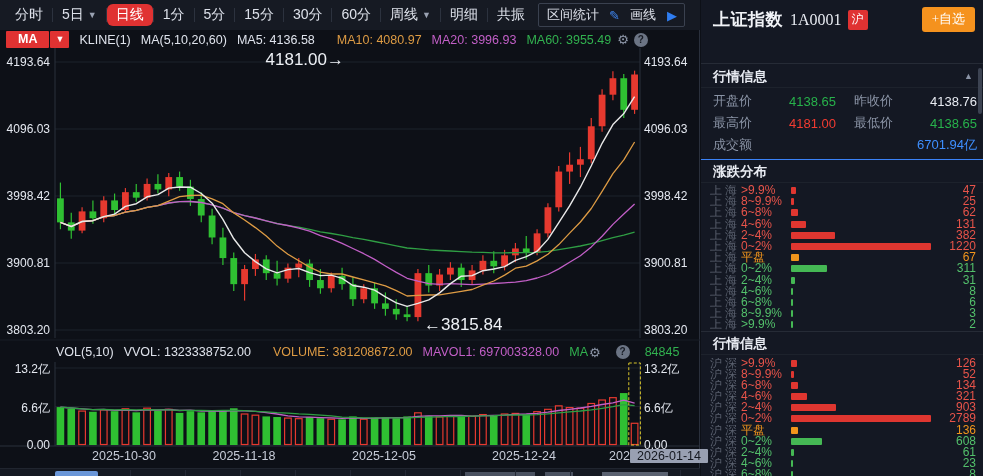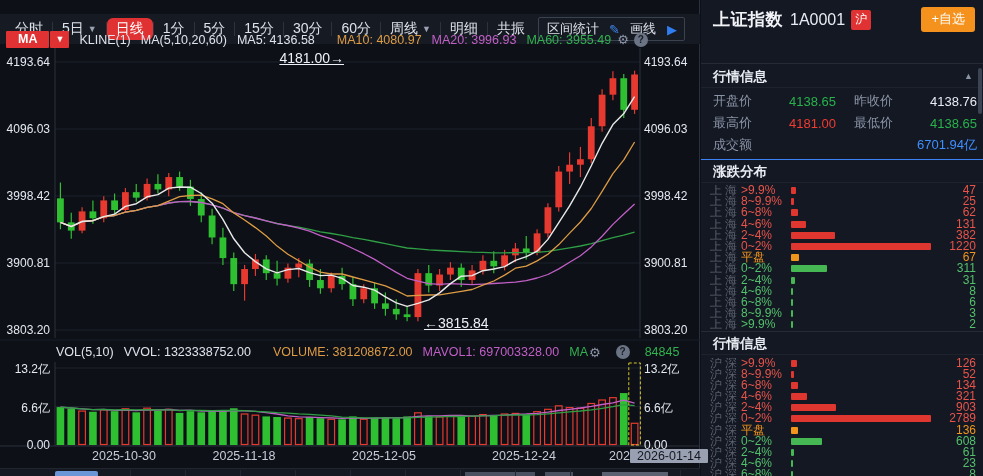--- a/index.html
+++ b/index.html
@@ -3,21 +3,21 @@
 <meta charset="utf-8">
 <style>
   * { margin:0; padding:0; box-sizing:border-box; }
   html,body { background:#0b0e14; }
   body { font-family:"Liberation Sans","DejaVu Sans",sans-serif; }
   .app { position:relative; width:983px; height:476px; background:#0d1017; overflow:hidden; color:#dde1ea; }
 
   
   .chart-area { position:absolute; left:0; top:0; width:700px; height:476px; background:#0d1017; border-right:1px solid #2a303c; }
 
-  .toolbar { position:absolute; left:0; top:14px; width:700px; height:30px; background:#161a23; display:flex; align-items:center; padding-left:6px; }
+  .toolbar { position:absolute; left:0; top:0; width:700px; height:30px; background:#161a23; display:flex; align-items:center; padding-left:6px; }
   .tb-item { display:flex; align-items:center; height:22px; padding:0 9px; font-size:14px; color:#dde1ea; cursor:pointer; white-space:nowrap; position:relative; }
   .tb-item.active { background:#e03232; color:#fff; border-radius:6px; }
   .tb-sep { width:1px; height:14px; background:#2c323e; }
   .tb-caret { font-size:9px; color:#9aa2b2; margin-left:4px; }
   .tb-group { display:flex; align-items:center; height:24px; border:1px solid #3a414f; border-radius:2px; margin-left:4px; padding:0 2px; }
   .tb-group .tb-item { font-size:13px; padding:0 6px; }
   .icon-pencil { color:#3f86f0; font-size:13px; padding:0 4px; cursor:pointer; }
   .icon-play { color:#2f7df0; font-size:13px; padding:0 5px; cursor:pointer; }
 
   .ind-row { position:absolute; left:6px; top:31px; height:17px; display:flex; align-items:center; font-size:12.5px; white-space:nowrap; }
@@ -30,35 +30,35 @@
   .mini-icon { color:#8d96a8; font-size:13px; margin-left:6px; cursor:pointer; }
   .help-icon { display:inline-block; width:14px; height:14px; line-height:14px; border-radius:50%; background:#6b7484; color:#171b24; text-align:center; font-size:10px; font-weight:bold; margin-left:5px; cursor:pointer; }
 
   .vol-row { position:absolute; left:56px; top:344px; height:16px; display:flex; align-items:center; font-size:12.5px; white-space:nowrap; color:#dfe3ec; }
   .vol-row span { margin-right:10px; }
 
   .axis-label { position:absolute; font-size:12px; color:#e4e8f0; }
   .axis-label.left { width:50px; text-align:right; left:0; }
   .axis-label.right { left:644px; text-align:left; }
 
-  .annotation { position:absolute; font-size:14px; color:#eef1f6;text-decoration:underline; }
+  .annotation { position:absolute; font-size:17px; color:#eef1f6; }
 
   .date-row { position:absolute; top:449px; left:0; width:700px; height:17px;margin-left:36px; }
   .date-label { position:absolute; font-size:12.5px; color:#c7ccd8; transform:translateX(-50%); white-space:nowrap; }
   .date-label.hl { background:#99a0b2; color:#14171f; padding:0 7px; border-radius:1px; z-index:2; }
 
   .bottom-strip { position:absolute; left:0; top:468px; width:700px; height:8px; background:#151922; border-top:1px solid #20252f; }
   .bs-blue { position:absolute; left:55px; top:2px; width:43px; height:6px; background:#6a96d8; border-radius:2px 2px 0 0; }
   .bs-frag { position:absolute; top:3px; height:4px; background:#4a5160; }
   .bs-sep { position:absolute; top:1px; width:1px; height:7px; background:#232834; }
 
   
   .right-panel { position:absolute; left:701px; top:0; width:282px; height:476px; background:#141823; }
   .rp-head { position:absolute; left:0; top:0; width:282px; height:64px; border-bottom:1px solid #262b36; }
-  .rp-title-row { position:absolute; left:12px; top:7px; right:8px; display:flex; align-items:center; }
+  .rp-title-row { position:absolute; left:12px; top:7px; right:8px; display:flex; align-items:center;font-family:Liberation Serif, serif; }
   .rp-title { font-size:17px; font-weight:bold; color:#f2f4f8; letter-spacing:.5px; }
   .rp-code { font-size:16px; color:#e8ebf2; margin-left:7px; }
   .rp-badge { background:#e03232; color:#fff; font-size:12px; padding:1px 4px 2px; border-radius:2px; margin-left:6px; }
   .rp-add { margin-left:auto; background:#f5921e; color:#fff; font-size:13px; padding:3px 10px 4px; border-radius:3px; cursor:pointer; }
   .rp-price-row { position:absolute; left:14px; top:36px; display:flex; align-items:baseline; }
   .rp-price { font-size:21px; font-weight:bold; color:#f23b31; }
   .rp-chg { font-size:15px; color:#f23b31; margin-left:16px; }
   .section-head { position:relative; height:23px; line-height:23px; padding-left:12px; font-size:13.5px; font-weight:bold; color:#e8ebf2; border-bottom:1px solid #1d222c; }
   .collapse-arrow { position:absolute; right:10px; top:0; font-size:9px; color:#8a93a5; cursor:pointer; }
   .info-rows { padding:2px 0 3px; border-bottom:1px solid #3b82f6; }

